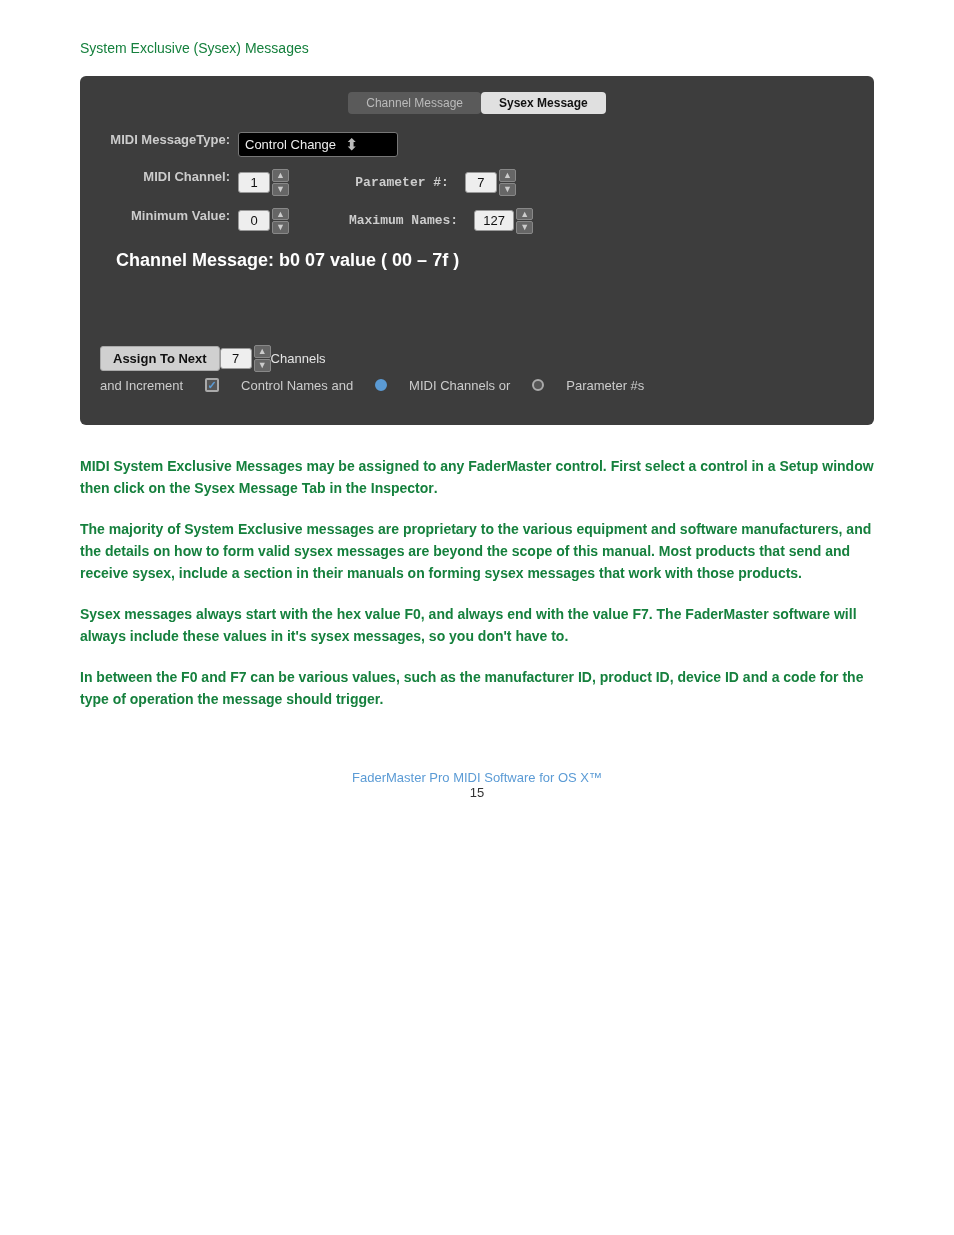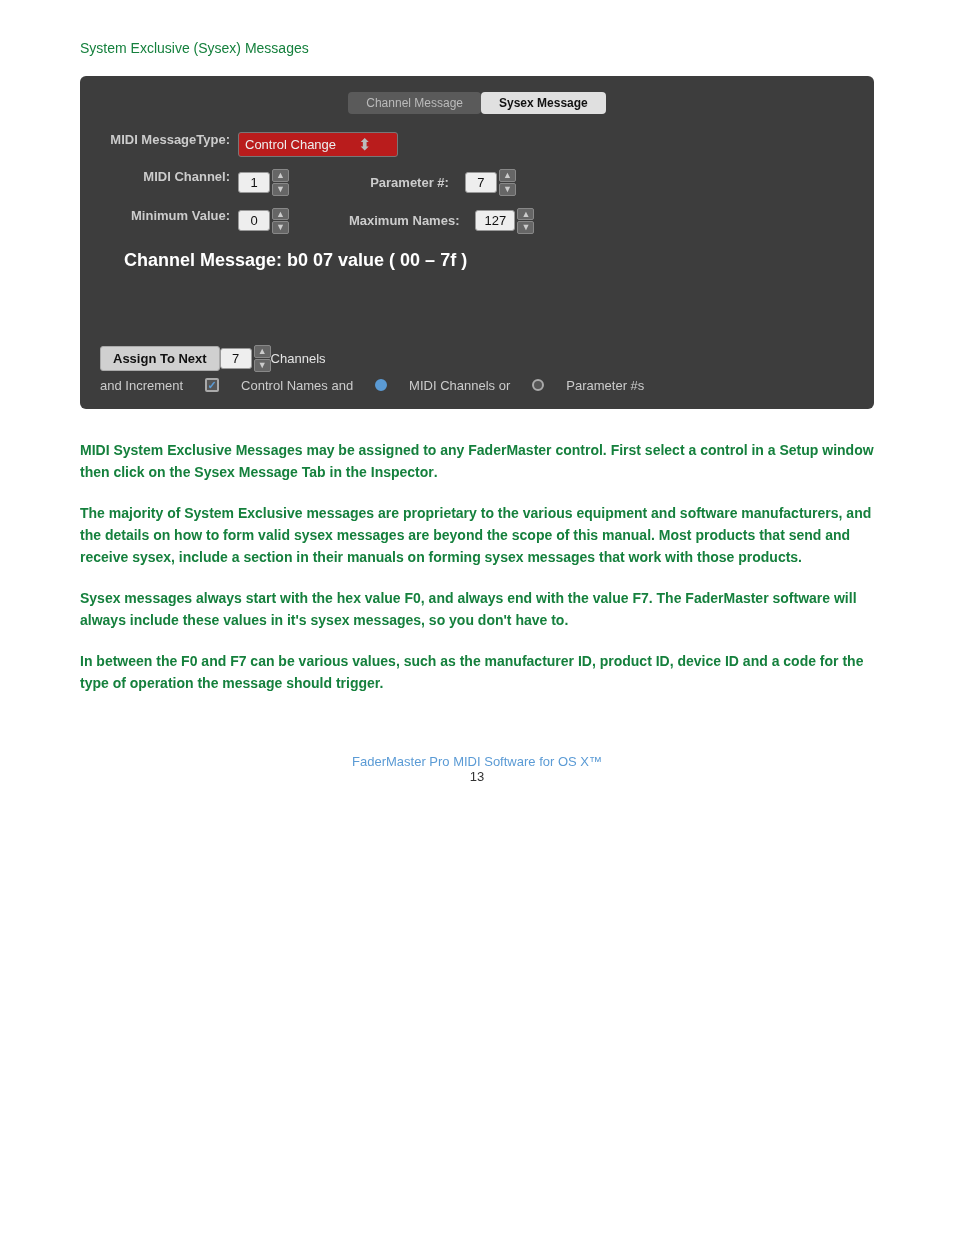--- a/index.html
+++ b/index.html
@@ -15,21 +15,21 @@
 
     .page-title {
       color: #15803d;
       font-size: 14px;
       margin-bottom: 20px;
     }
 
     .inspector-panel {
       background: #3d3d3d;
       border-radius: 6px;
-      padding: 16px 20px 16px 20px;
+      padding: 16px 20px 32px 20px;
       margin-bottom: 30px;
       color: #ccc;
     }
 
     .tab-row {
       display: flex;
       justify-content: center;
       gap: 0;
       margin-bottom: 18px;
     }
@@ -68,32 +68,33 @@
       font-weight: bold;
     }
 
     .label-right-sm {
       text-align: right;
       min-width: 100px;
       margin-right: 8px;
       font-size: 13px;
       color: #ccc;
       font-weight: bold;
+      font-family: Liberation Mono, monospace;
     }
 
     .select-control {
-      background: #b91c1c;
+      background: #000000;
       color: #eee;
       border: 1px solid #777;
       border-radius: 3px;
       padding: 2px 6px;
       font-size: 13px;
       display: flex;
       align-items: center;
-      gap: 22px;
+      gap: 9px;
       min-width: 160px;
     }
 
     .select-arrow {
       font-size: 16px;
       color: #bbb;
     }
 
     .num-control {
       display: flex;
@@ -126,21 +127,21 @@
       font-size: 9px;
       padding: 0 3px;
       cursor: pointer;
       line-height: 1.2;
     }
 
     .channel-message-text {
       font-size: 18px;
       font-weight: bold;
       color: #ffffff;
-      margin: 16px 0 10px 24px;
+      margin: 16px 0 10px 16px;
     }
 
     .bottom-row {
       display: flex;
       align-items: center;
       gap: 0;
       margin-top: 16px;
       padding-top: 8px;
     }
 
@@ -314,13 +315,13 @@
   MIDI System Exclusive Messages may be assigned to any FaderMaster control. First select a control in a Setup window then click on the <strong>Sysex Message</strong> Tab in the <strong>Inspector</strong>.
 </p>
 
 <p class="main-text">The majority of System Exclusive messages are proprietary to the various equipment and software manufacturers, and the details on how to form valid sysex messages are beyond the scope of this manual. Most products that send and receive sysex, include a section in their manuals on forming sysex messages that work with those products.</p>
 
 <p class="main-text">Sysex messages always start with the hex value F0, and always end with the value F7. The FaderMaster software will always include these values in it's sysex messages, so you don't have to.</p>
 
 <p class="main-text">In between the F0 and F7 can be various values, such as the manufacturer ID, product ID, device ID and a code for the type of operation the message should trigger.</p>
 
 <div class="footer">FaderMaster Pro MIDI Software for OS X™</div>
-<div class="footer-page">13</div>
+<div class="footer-page">15</div>
 
 </body></html>

